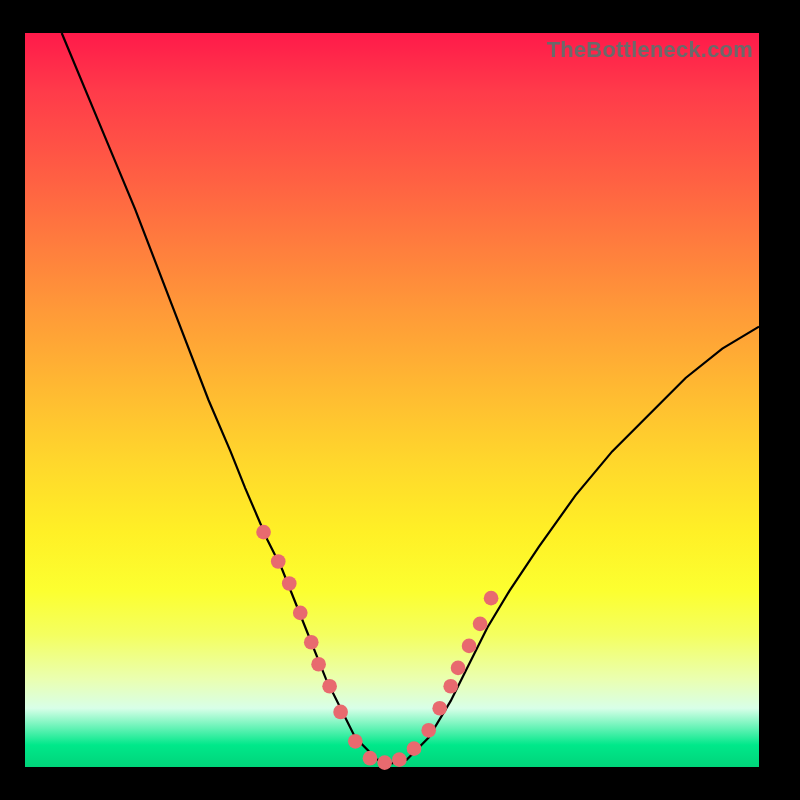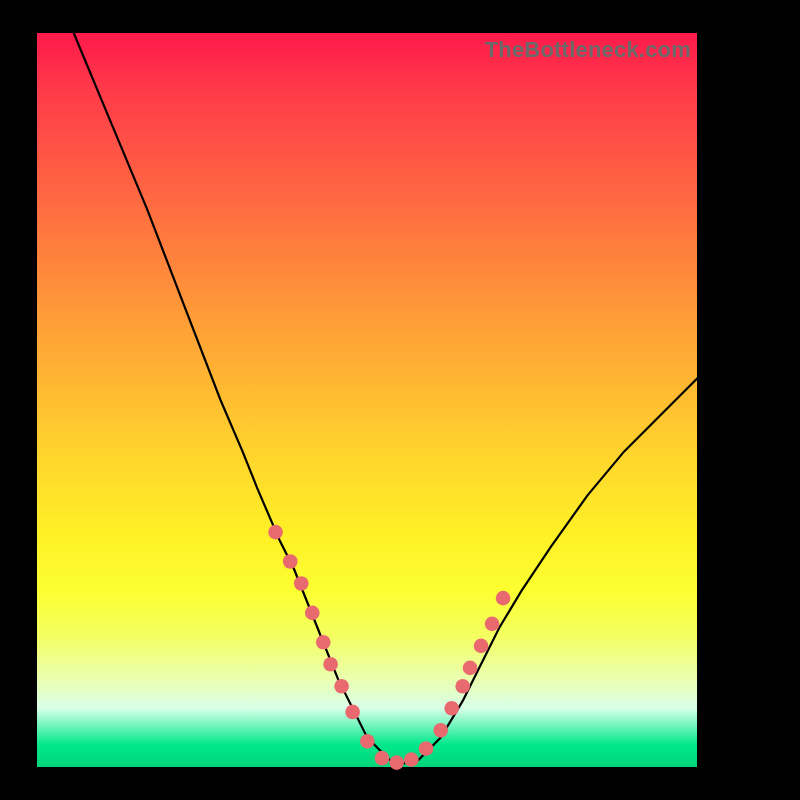--- a/index.html
+++ b/index.html
@@ -5,23 +5,23 @@
   * { margin: 0; padding: 0; box-sizing: border-box; }
   html, body { width: 800px; height: 800px; overflow: hidden; }
   .frame {
     width: 800px;
     height: 800px;
     background: #000;
     position: relative;
   }
   .plot-area {
     position: absolute;
-    left: 37px;
+    left: 25px;
     top: 33px;
-    width: 660px;
+    width: 734px;
     height: 734px;
     background: linear-gradient(to bottom,
       #ff1a4a 0%,
       #ff3b4a 8%,
       #ff5a44 18%,
       #ff7a3e 28%,
       #ff9a38 38%,
       #ffb832 48%,
       #ffd62c 58%,
       #fff026 68%,

